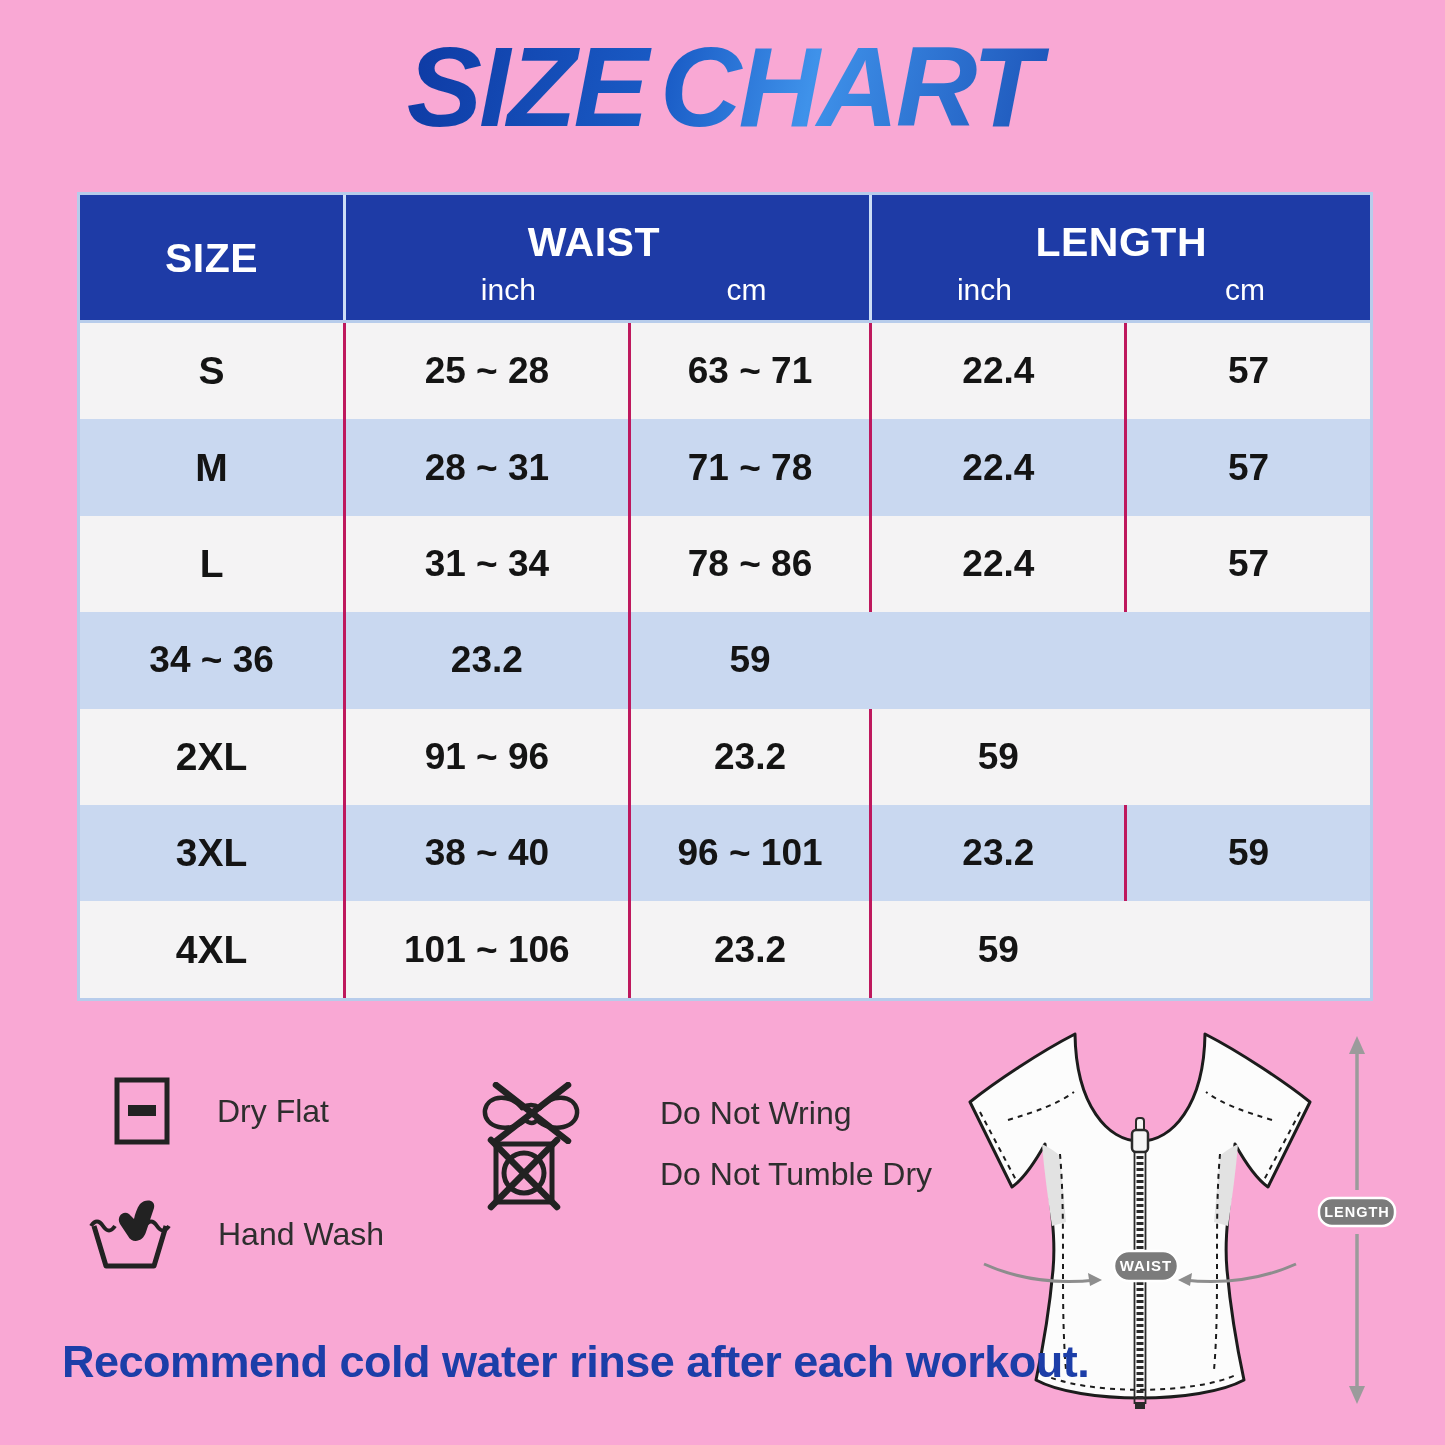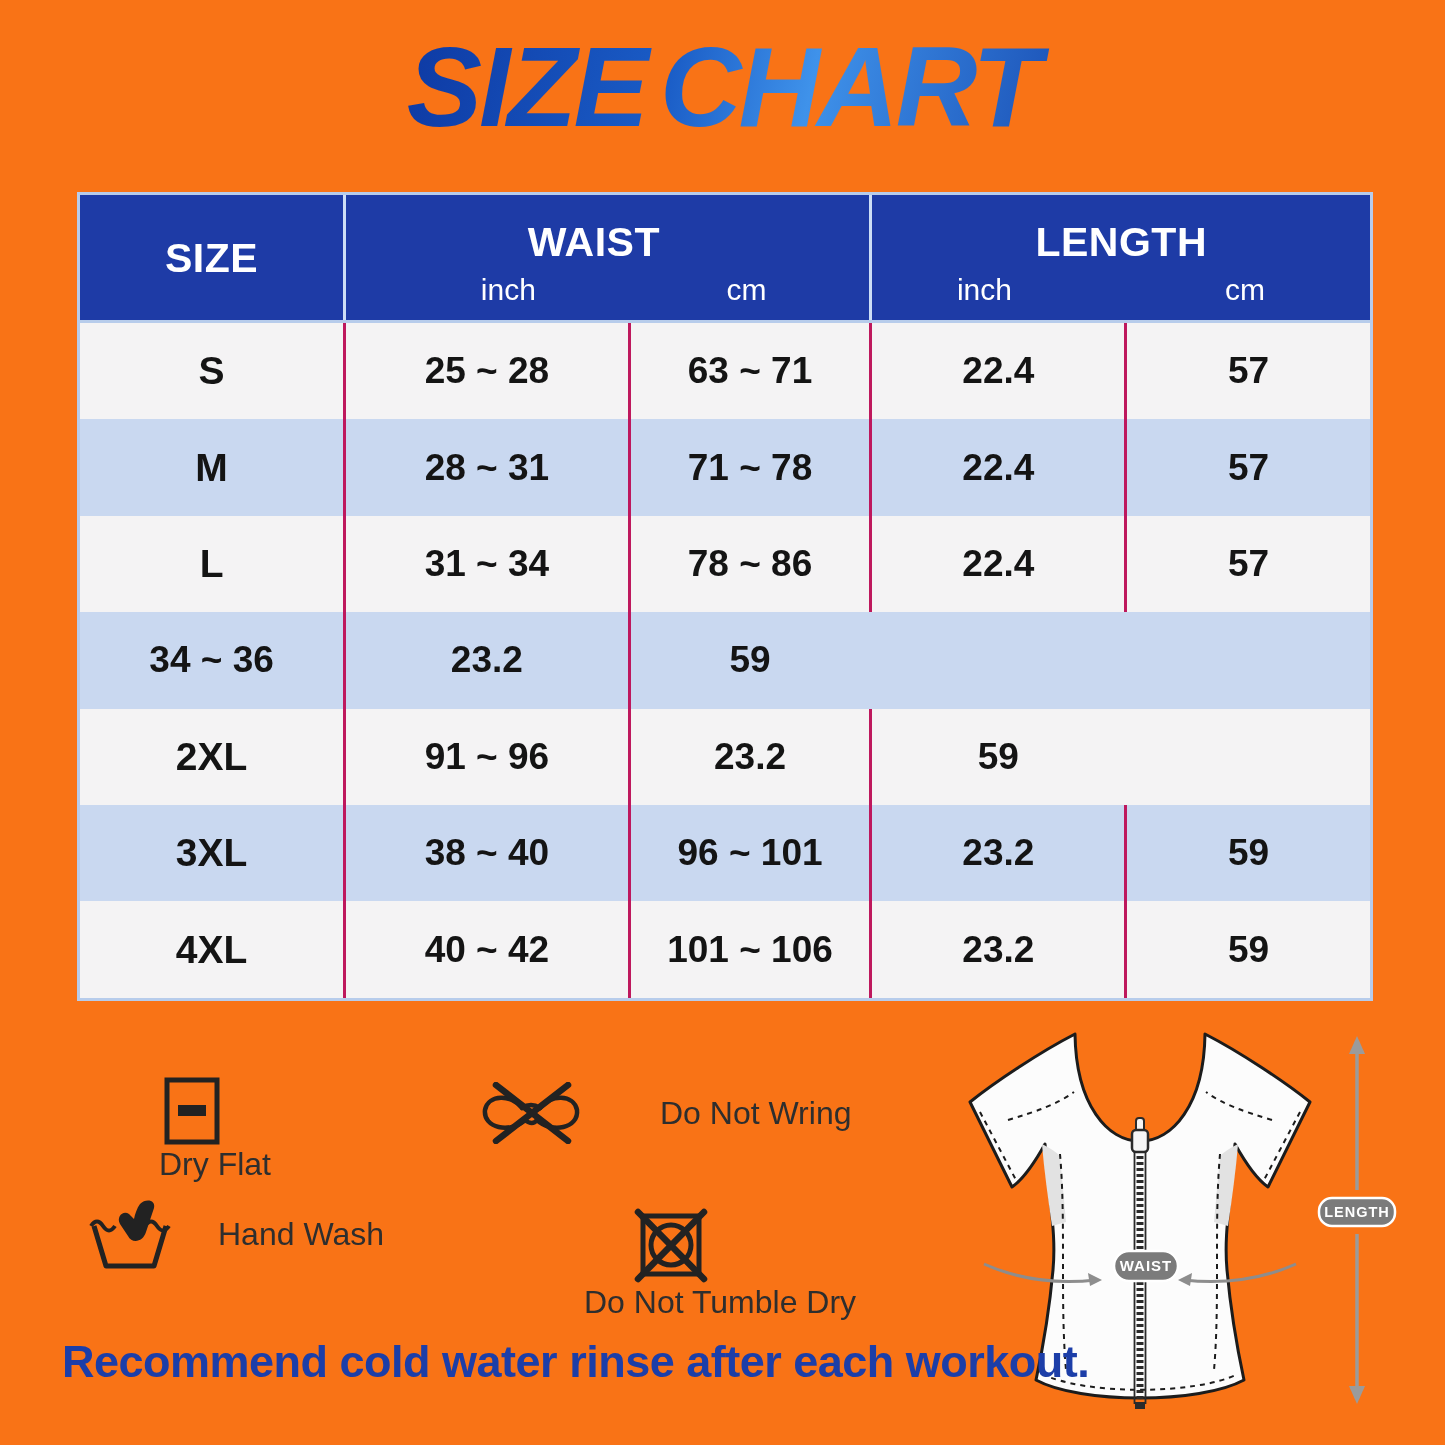--- a/index.html
+++ b/index.html
@@ -1,16 +1,16 @@
 <!DOCTYPE html>
 <html><head>
 <meta charset="utf-8">
 <style>
   html,body{margin:0;padding:0;}
-  .page{position:relative;width:1445px;height:1445px;background:#f97316;overflow:hidden;
+  .page{position:relative;width:1445px;height:1445px;background:#f9a8d4;overflow:hidden;
         font-family:"Liberation Sans",sans-serif;}
 
   
   .title{position:absolute;top:22px;left:0;width:100%;margin:0;text-align:center;
          font-size:113px;font-weight:bold;font-style:italic;letter-spacing:-3px;
          color:#1243ad;white-space:nowrap;}
   .title .w2{margin-left:14px;}
   @supports ((-webkit-background-clip:text) or (background-clip:text)){
     .title{background:linear-gradient(102deg,#0e3aa4 28%,#1a5cc6 46%,#3f92ea 56%,#0e3aa4 80%);
            -webkit-background-clip:text;background-clip:text;
@@ -35,24 +35,24 @@
   .trow.light{background:#f4f3f4;} .trow.blue{background:#c9d8f0;}
   .cell{display:flex;align-items:center;justify-content:center;box-sizing:border-box;
         font-size:37px;font-weight:bold;color:#141414;}
   .cell + .cell{border-left:3px solid #be185d;}
   .cell.size{font-size:39px;}
 
   
   .care-item{position:absolute;display:flex;align-items:center;}
   .care-label{font-size:32px;color:#2e2e2e;white-space:nowrap;}
   .icon-box{display:flex;align-items:center;justify-content:center;}
-  #care-1{left:113px;top:1076px;flex-direction:column;} #care-1 .care-label{margin-left:46px;}
+  #care-1{left:113px;top:1076px;} #care-1 .care-label{margin-left:46px;}
   #care-2{left:478px;top:1082px;} #care-2 .care-label{margin-left:76px;}
   #care-3{left:88px; top:1198px;} #care-3 .care-label{margin-left:46px;}
-  #care-4{left:486px;top:1208px;flex-direction:column;} #care-4 .care-label{margin-left:98px;}
+  #care-4{left:486px;top:1136px;} #care-4 .care-label{margin-left:98px;}
 
   
   .garment{position:absolute;left:950px;top:1022px;}
   .badge-text{font-family:"Liberation Sans",sans-serif;font-weight:bold;fill:#fff;}
 
   
   .footer-note{position:absolute;left:62px;top:1336px;font-size:45px;font-weight:bold;
                color:#1c3ea8;letter-spacing:-0.5px;white-space:nowrap;}
 </style>
 </head>
@@ -114,21 +114,20 @@
       </div>
       <div class="trow blue">
         <div class="cell size">3XL</div>
         <div class="cell">38 ~ 40</div>
         <div class="cell">96 ~ 101</div>
         <div class="cell">23.2</div>
         <div class="cell">59</div>
       </div>
       <div class="trow light">
         <div class="cell size">4XL</div>
-        <div class="cell">40 ~ 42</div>
         <div class="cell">101 ~ 106</div>
         <div class="cell">23.2</div>
         <div class="cell">59</div>
       </div>
     </div>
   </div>
 
   <div class="care-item" id="care-1">
     <span class="icon-box">
       <svg width="58" height="70" viewBox="0 0 58 70">

